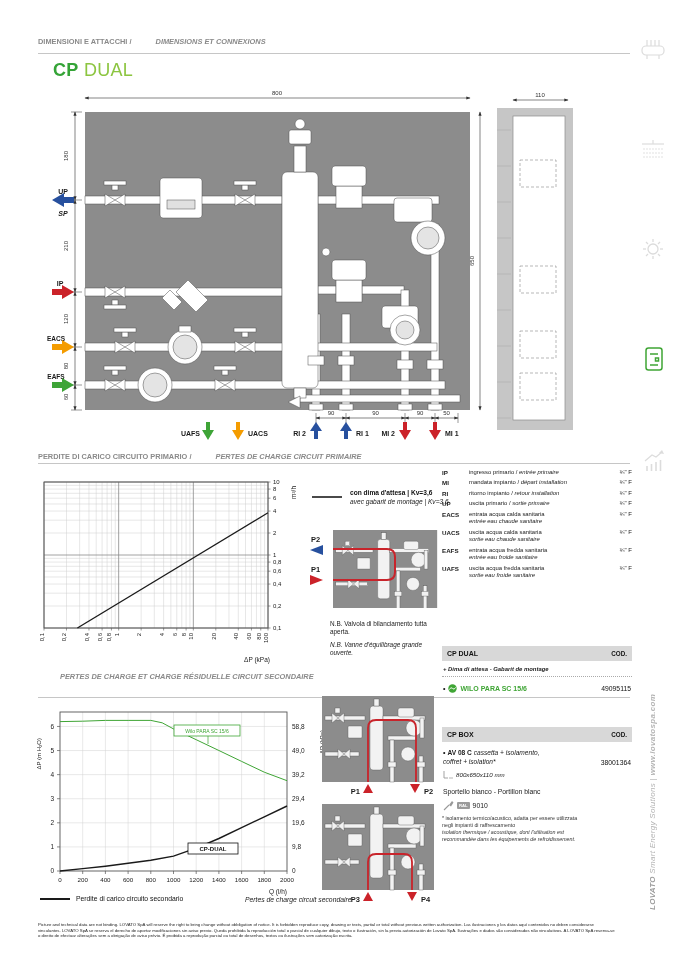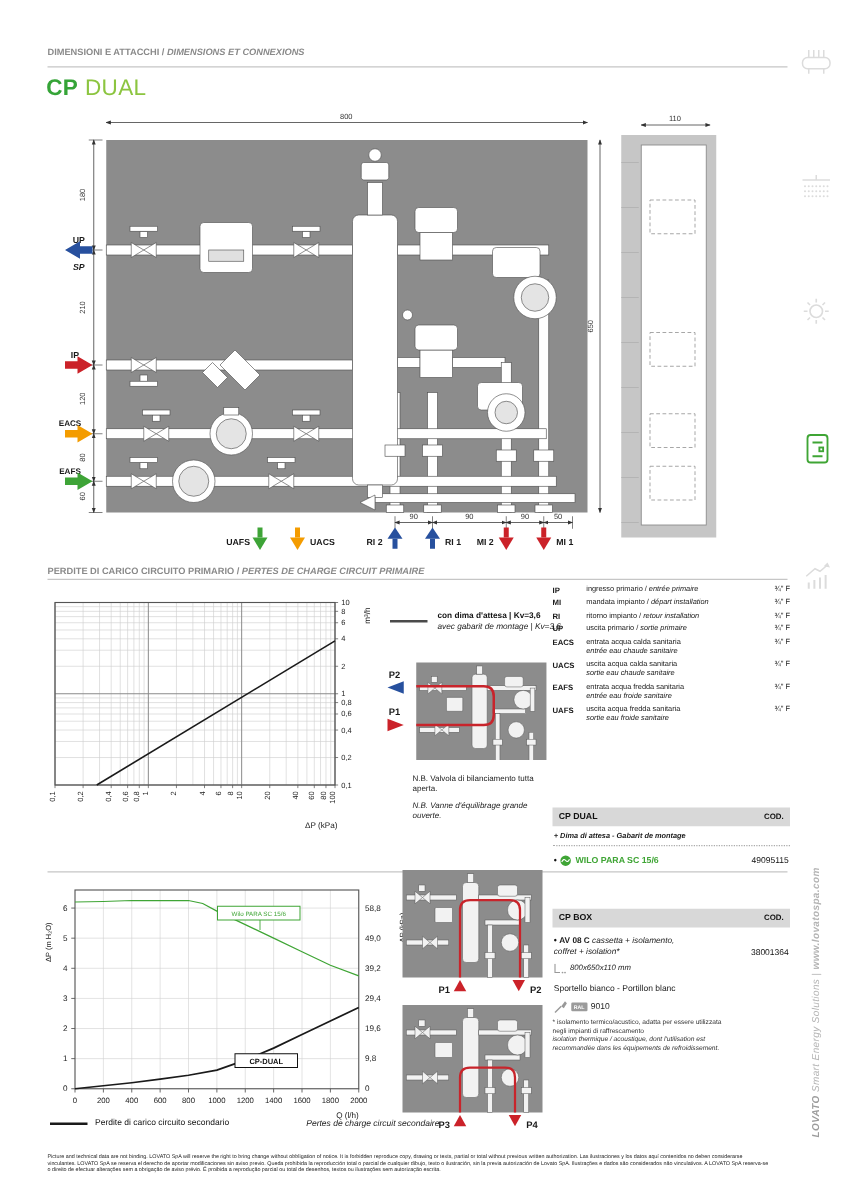--- a/index.html
+++ b/index.html
@@ -1,23 +1,23 @@
 <!DOCTYPE html>
 <html><head>
 <meta charset="utf-8">
 <style>
   html,body{margin:0;padding:0;}
   body{width:677px;height:958px;background:#ffffff;position:relative;overflow:hidden;
        font-family:"Liberation Sans",sans-serif;color:#1a1a1a;}
   .abs{position:absolute;}
   .sec-title{font-size:7.4px;font-weight:bold;color:#8a8a8a;line-height:1.25;}
-  .sec-title .fr{font-style:italic;}
+  .sec-title .fr{font-style:italic;margin-left:22px;}
   .rule{height:1px;background:#c6c6c6;}
   .cp-title{font-size:18px;letter-spacing:.3px;}
-  .cp-title .b{font-weight:bold;color:#35a437;}
+  .cp-title .b{font-weight:bold;color:#35a437;margin-left:16px;}
   .cp-title .l{color:#8cc540;}
   
   .leg1-swatch{width:30px;height:2px;background:#4a4a4a;}
   .leg1-l1{font-size:6.6px;font-weight:bold;color:#111;}
   .leg1-l2{font-size:6.6px;font-style:italic;color:#222;}
   .nb{font-size:6.4px;color:#222;width:110px;line-height:1.3;}
   .nb.i{font-style:italic;}
   
   .conn{width:190px;font-size:5.9px;}
   .conn-row{display:flex;align-items:flex-start;padding:1.6px 0;}
@@ -484,20 +484,21 @@
       <span class="conn-size">¾" F</span>
     </div>
     <div class="conn-row">
       <span class="conn-code">UAFS</span>
       <span class="conn-desc"><span>uscita acqua fredda sanitaria</span><br><span class="fr">sortie eau froide sanitaire</span></span>
       <span class="conn-size">¾" F</span>
     </div>
   </div>
 
 <div class="abs sec-title" style="left:38px;top:672px;">
+  <div class="fr">PERTES DE CHARGE ET CHARGE RÉSIDUELLE CIRCUIT SECONDAIRE</div>
 </div>
 <div class="abs rule" style="left:38px;top:697px;width:592px;"></div>
 
 <svg id="chart2" class="abs" style="left:28px;top:700px;" width="315" height="200" viewBox="0 0 315 200">
     <g>
       <line x1="54.7" y1="12" x2="54.7" y2="171" stroke="#d2d2d2" stroke-width="0.5"></line>
       <line x1="77.4" y1="12" x2="77.4" y2="171" stroke="#d2d2d2" stroke-width="0.5"></line>
       <line x1="100.1" y1="12" x2="100.1" y2="171" stroke="#d2d2d2" stroke-width="0.5"></line>
       <line x1="122.80000000000001" y1="12" x2="122.80000000000001" y2="171" stroke="#d2d2d2" stroke-width="0.5"></line>
       <line x1="145.5" y1="12" x2="145.5" y2="171" stroke="#d2d2d2" stroke-width="0.5"></line>

